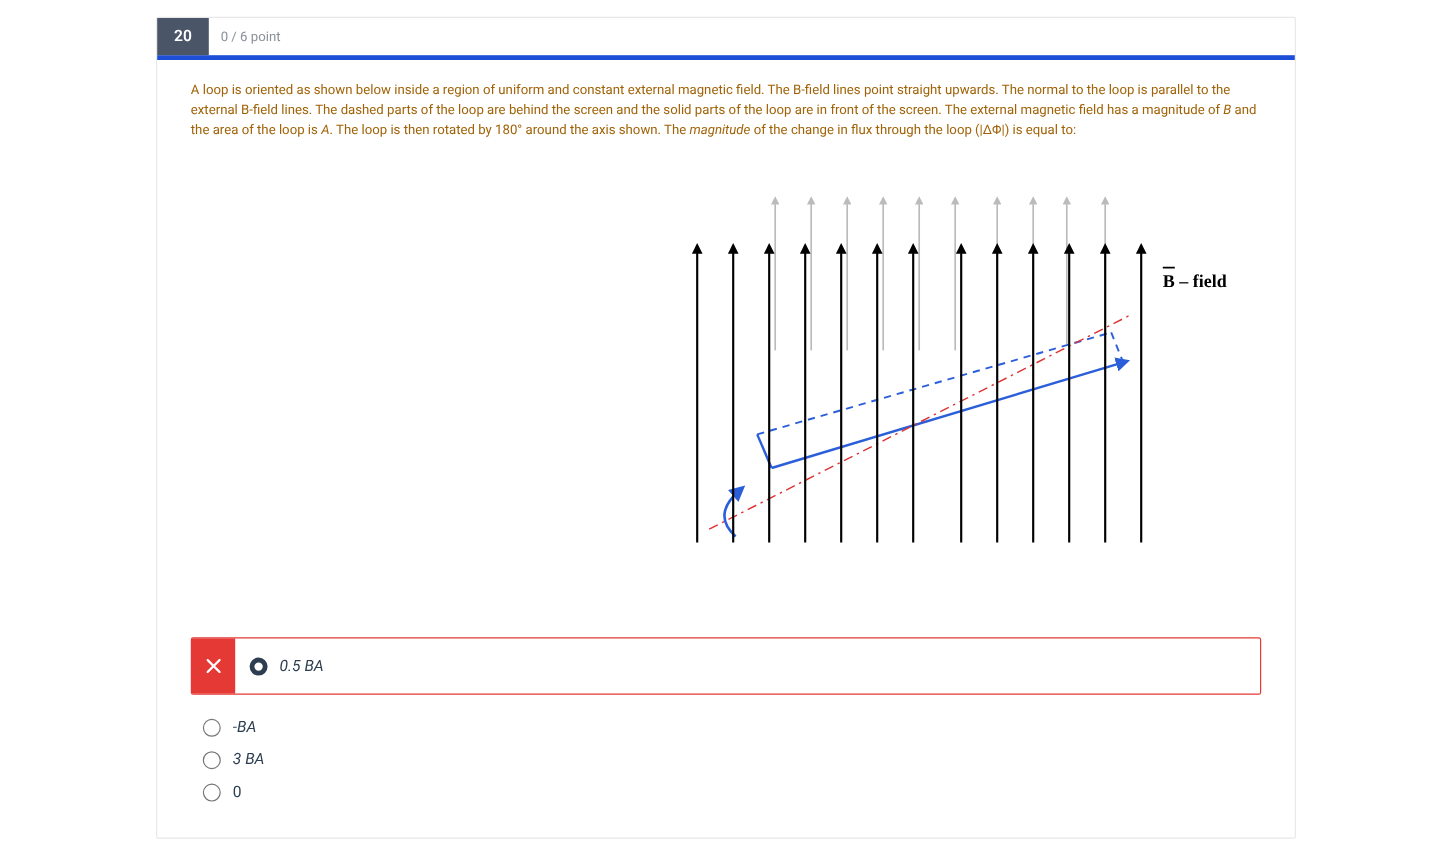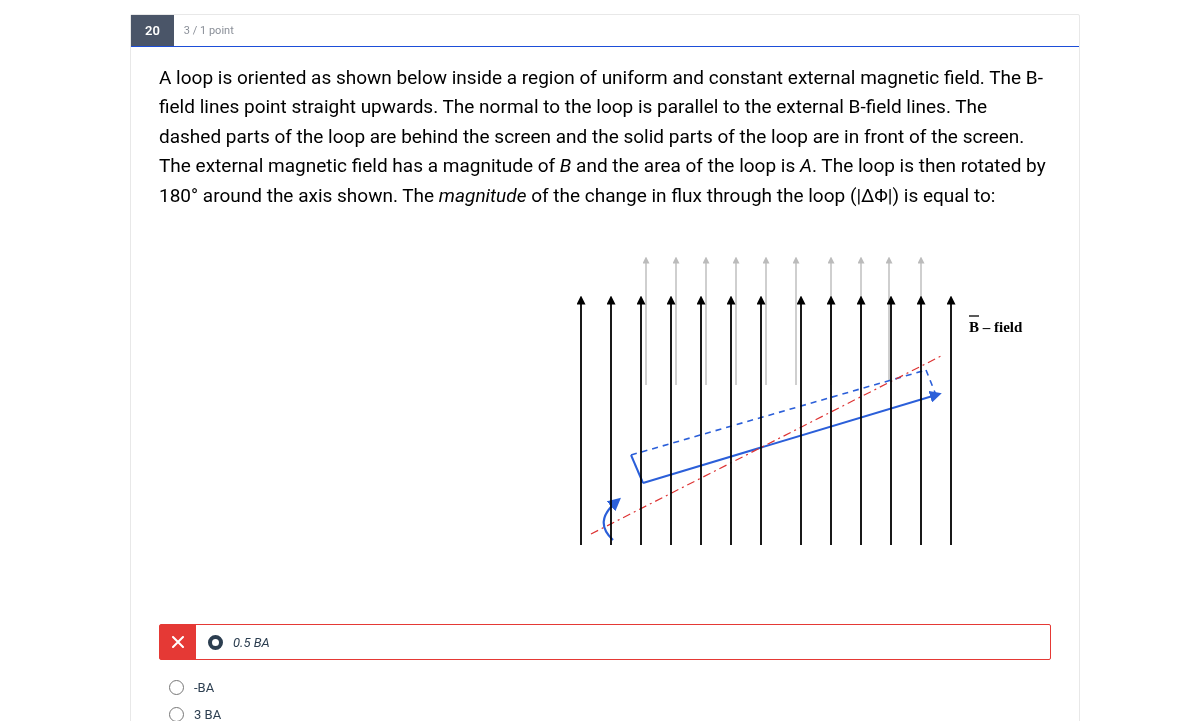--- a/index.html
+++ b/index.html
@@ -10,21 +10,21 @@
   }
   .question-card {
     margin: 14px 120px 40px 130px;
     border: 1px solid #e8e8e8;
     border-radius: 2px;
     background: #fff;
   }
   .q-header {
     display: flex;
     align-items: stretch;
-    border-bottom: 1px solid #1d4ed8;
+    border-bottom: 4px solid #1d4ed8;
   }
   .q-number {
     background: #4a5568;
     color: #fff;
     font-size: 13px;
     font-weight: 600;
     padding: 8px 14px;
     display: flex;
     align-items: center;
   }
@@ -32,39 +32,39 @@
     color: #8a8f98;
     font-size: 11px;
     padding: 8px 10px;
     display: flex;
     align-items: center;
   }
   .q-body {
     padding: 16px 28px 24px 28px;
   }
   .q-text {
-    font-size: 19px;
+    font-size: 11px;
     line-height: 1.55;
-    color: #000000;
+    color: #a16207;
   }
   .q-text em { font-style: italic; }
   .diagram-wrap {
     margin: 30px 0 50px 30px;
     text-align: right;
   }
   .answers {
     margin-top: 10px;
   }
   .answer-selected {
     display: flex;
     align-items: stretch;
     border: 1px solid #e53935;
     border-radius: 2px;
     margin-bottom: 14px;
-    height: 36px;
+    height: 48px;
   }
   .answer-x {
     background: #e53935;
     color: #fff;
     width: 36px;
     display: flex;
     align-items: center;
     justify-content: center;
     font-size: 14px;
   }
@@ -98,30 +98,30 @@
     width: 15px;
     height: 15px;
     border-radius: 50%;
     border: 1.5px solid #777;
     flex-shrink: 0;
   }
   .ans-label {
     font-size: 13px;
     color: #2c3e50;
   }
-  .italic { }
+  .italic { font-style: italic; }
 </style>
 </head>
 <body>
 
 <div class="question-card">
 
   <div class="q-header">
     <div class="q-number">20</div>
-    <div class="q-points">3 / 1 point</div>
+    <div class="q-points">0 / 6 point</div>
   </div>
 
   <div class="q-body">
 
     <p class="q-text">
       <span>A loop is oriented as shown below inside a region of uniform and constant external magnetic field. The B-field lines point straight upwards. The normal to the loop is parallel to the external B-field lines. The dashed parts of the loop are behind the screen and the solid parts of the loop are in front of the screen. The external magnetic field has a magnitude of </span><em>B</em><span> and the area of the loop is </span><em>A</em><span>. The loop is then rotated by 180° around the axis shown. The </span><em>magnitude</em><span> of the change in flux through the loop (|ΔΦ|) is equal to:</span>
     </p>
 
     <div class="diagram-wrap">
       <svg width="520" height="330" viewBox="0 0 520 330">

